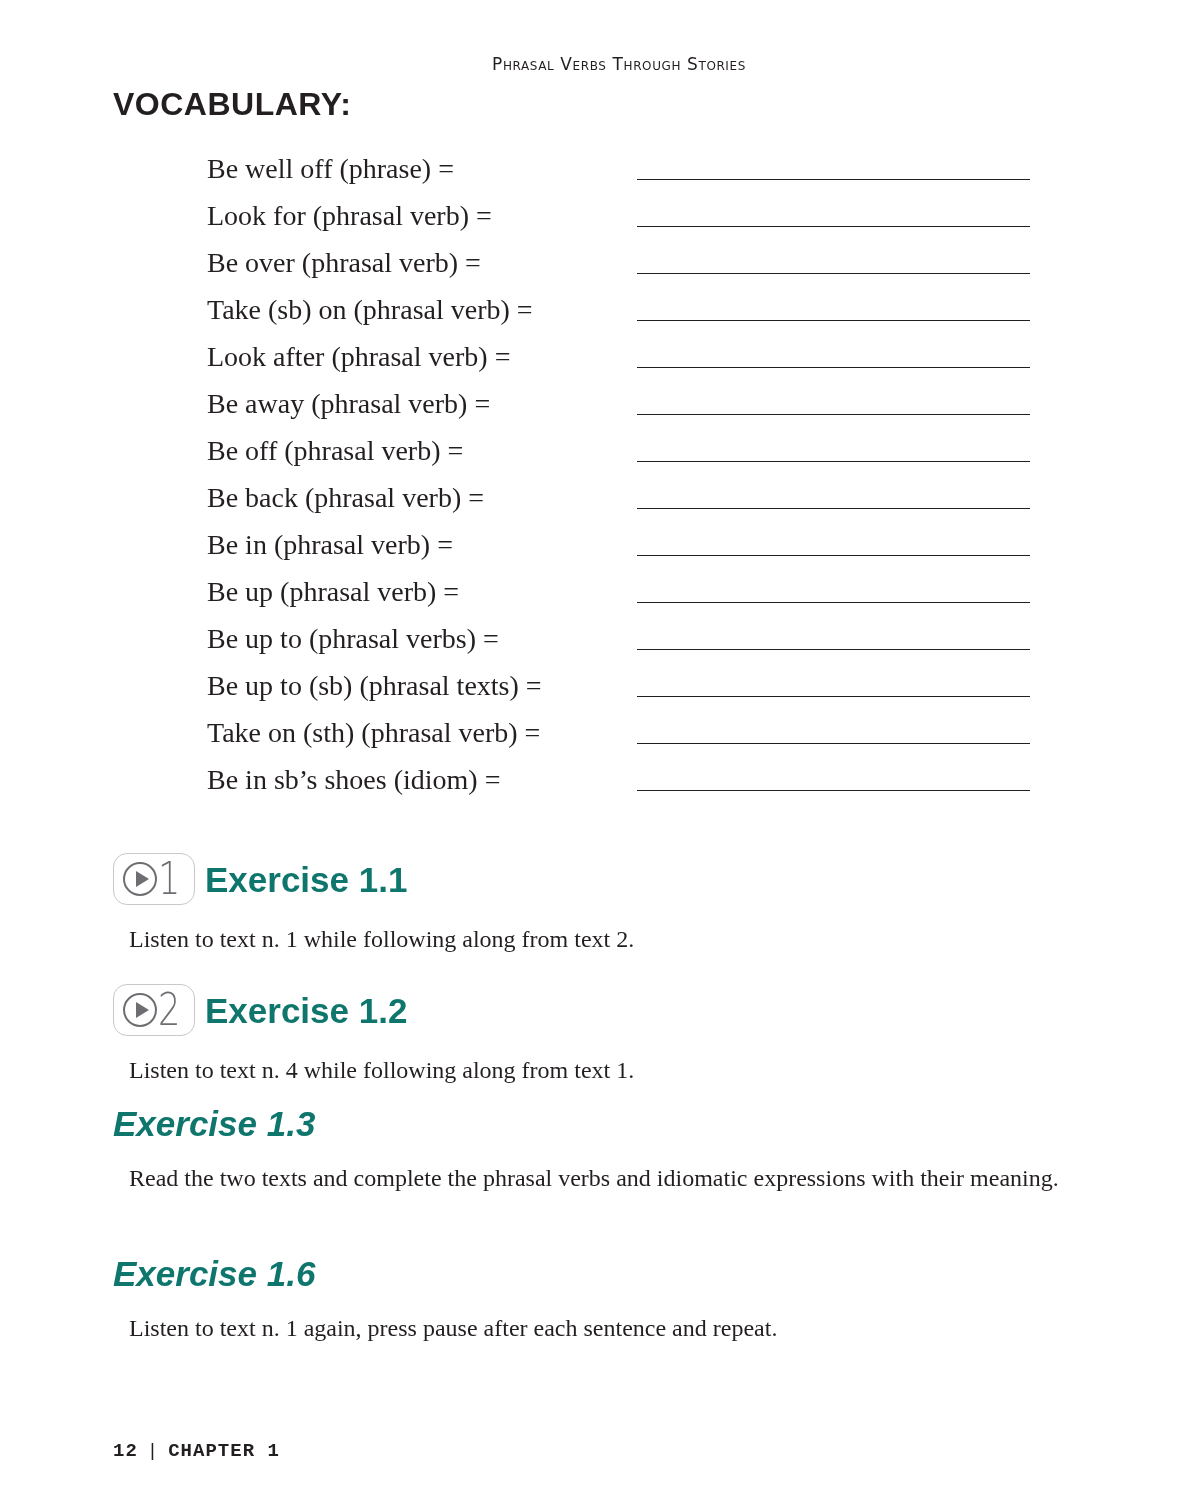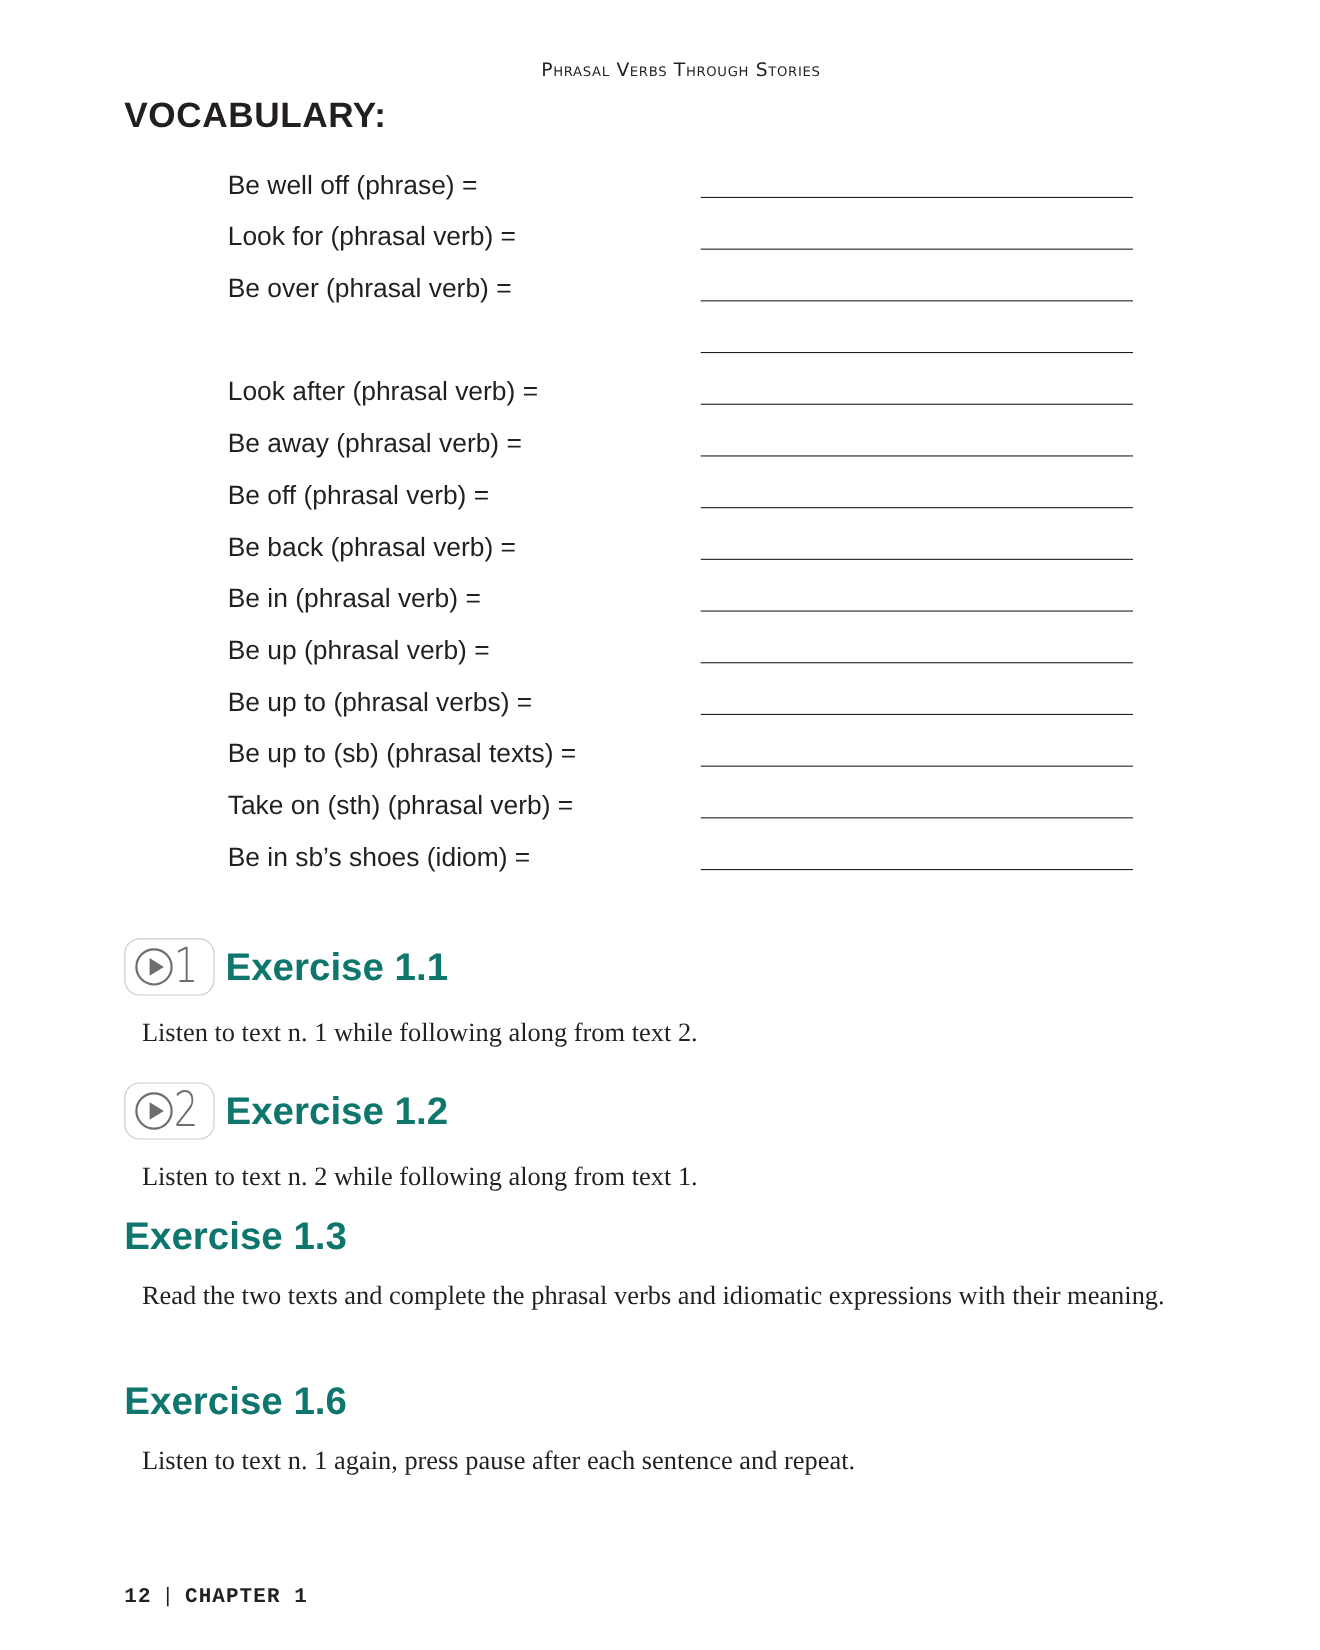--- a/index.html
+++ b/index.html
@@ -11,21 +11,21 @@
     }
     .vocab-title {
       position: absolute; left: 113px; top: 86px; margin: 0;
       font-family: "Liberation Sans", sans-serif; font-weight: bold; font-size: 32px;
       letter-spacing: 0.5px; color: #231f20;
     }
     .vocab-list { position: absolute; left: 207px; top: 151px; width: 830px; margin: 0; padding: 0; list-style: none; }
     .vocab-row { position: relative; height: 47px; }
     .vocab-term {
       position: absolute; left: 0; top: 0;
-      font-family: Liberation Sans, sans-serif; font-size: 24px; line-height: 36px; white-space: nowrap;
+      font-family: Liberation Serif, serif; font-size: 28px; line-height: 36px; white-space: nowrap;
     }
     .vocab-blank {
       position: absolute; left: 430px; top: 28px; width: 393px; height: 0;
       border-bottom: 1.5px solid #231f20;
     }
     .exercise { position: absolute; left: 113px; }
     .ex-head { display: flex; align-items: center; height: 52px; }
     .badge {
       box-sizing: border-box; width: 82px; height: 52px; border: 1.5px solid #c9c9c9; border-radius: 14px;
       display: flex; align-items: center; padding-left: 9px; margin-right: 10px;
@@ -39,21 +39,21 @@
       border-top: 8px solid transparent; border-bottom: 8px solid transparent; border-left: 13px solid #6d6e71;
     }
     .badge-num {
       font-family: "DejaVu Sans", sans-serif; font-weight: 200; font-size: 44px; line-height: 44px;
       color: #6d6e71; margin-left: 1px; transform: scaleX(0.8); transform-origin: left center;
     }
     .ex-title {
       font-family: "Liberation Sans", sans-serif; font-weight: bold; font-size: 35px; color: #0f766e;
       margin: 0; padding-top: 2px;
     }
-    .ex-title.plain { height: 40px; line-height: 40px; padding: 0; }
+    .ex-title.plain { height: 40px; line-height: 40px; padding: 0; font-style: italic; }
     .ex-text {
       font-family: "Liberation Serif", serif; font-size: 24px; line-height: 37px; margin: 16px;
       width: 1030px; color: #231f20;
     }
     .footer {
       position: absolute; left: 113px; top: 1440px;
       font-family: Liberation Mono, monospace; font-weight: bold; font-size: 19px; letter-spacing: 1px; color: #231f20;
     }
     .footer .sep { font-weight: normal; color: #231f20; margin: 0 9px; }
   </style>
@@ -71,20 +71,21 @@
   </li>
   <li class="vocab-row">
     <span class="vocab-term">Look for (phrasal verb) =</span>
     <span class="vocab-blank"></span>
   </li>
   <li class="vocab-row">
     <span class="vocab-term">Be over (phrasal verb) =</span>
     <span class="vocab-blank"></span>
   </li>
   <li class="vocab-row">
+    <span class="vocab-term">Take (sb) on (phrasal verb) =</span>
     <span class="vocab-blank"></span>
   </li>
   <li class="vocab-row">
     <span class="vocab-term">Look after (phrasal verb) =</span>
     <span class="vocab-blank"></span>
   </li>
   <li class="vocab-row">
     <span class="vocab-term">Be away (phrasal verb) =</span>
     <span class="vocab-blank"></span>
   </li>
@@ -134,21 +135,21 @@
 </section>
 
 <section class="exercise" style="top:984px;">
   <div class="ex-head">
     <div class="badge">
       <span class="play-circle"></span>
       <span class="badge-num">2</span>
     </div>
     <h2 class="ex-title">Exercise 1.2</h2>
   </div>
-  <p class="ex-text">Listen to text n. 2 while following along from text 1.</p>
+  <p class="ex-text">Listen to text n. 4 while following along from text 1.</p>
 </section>
 
 <section class="exercise" style="top:1104px;">
   <h2 class="ex-title plain">Exercise 1.3</h2>
   <p class="ex-text">Read the two texts and complete the phrasal verbs and idiomatic expressions with their meaning.</p>
 </section>
 
 <section class="exercise" style="top:1254px;">
   <h2 class="ex-title plain">Exercise 1.6</h2>
   <p class="ex-text">Listen to text n. 1 again, press pause after each sentence and repeat.</p>

